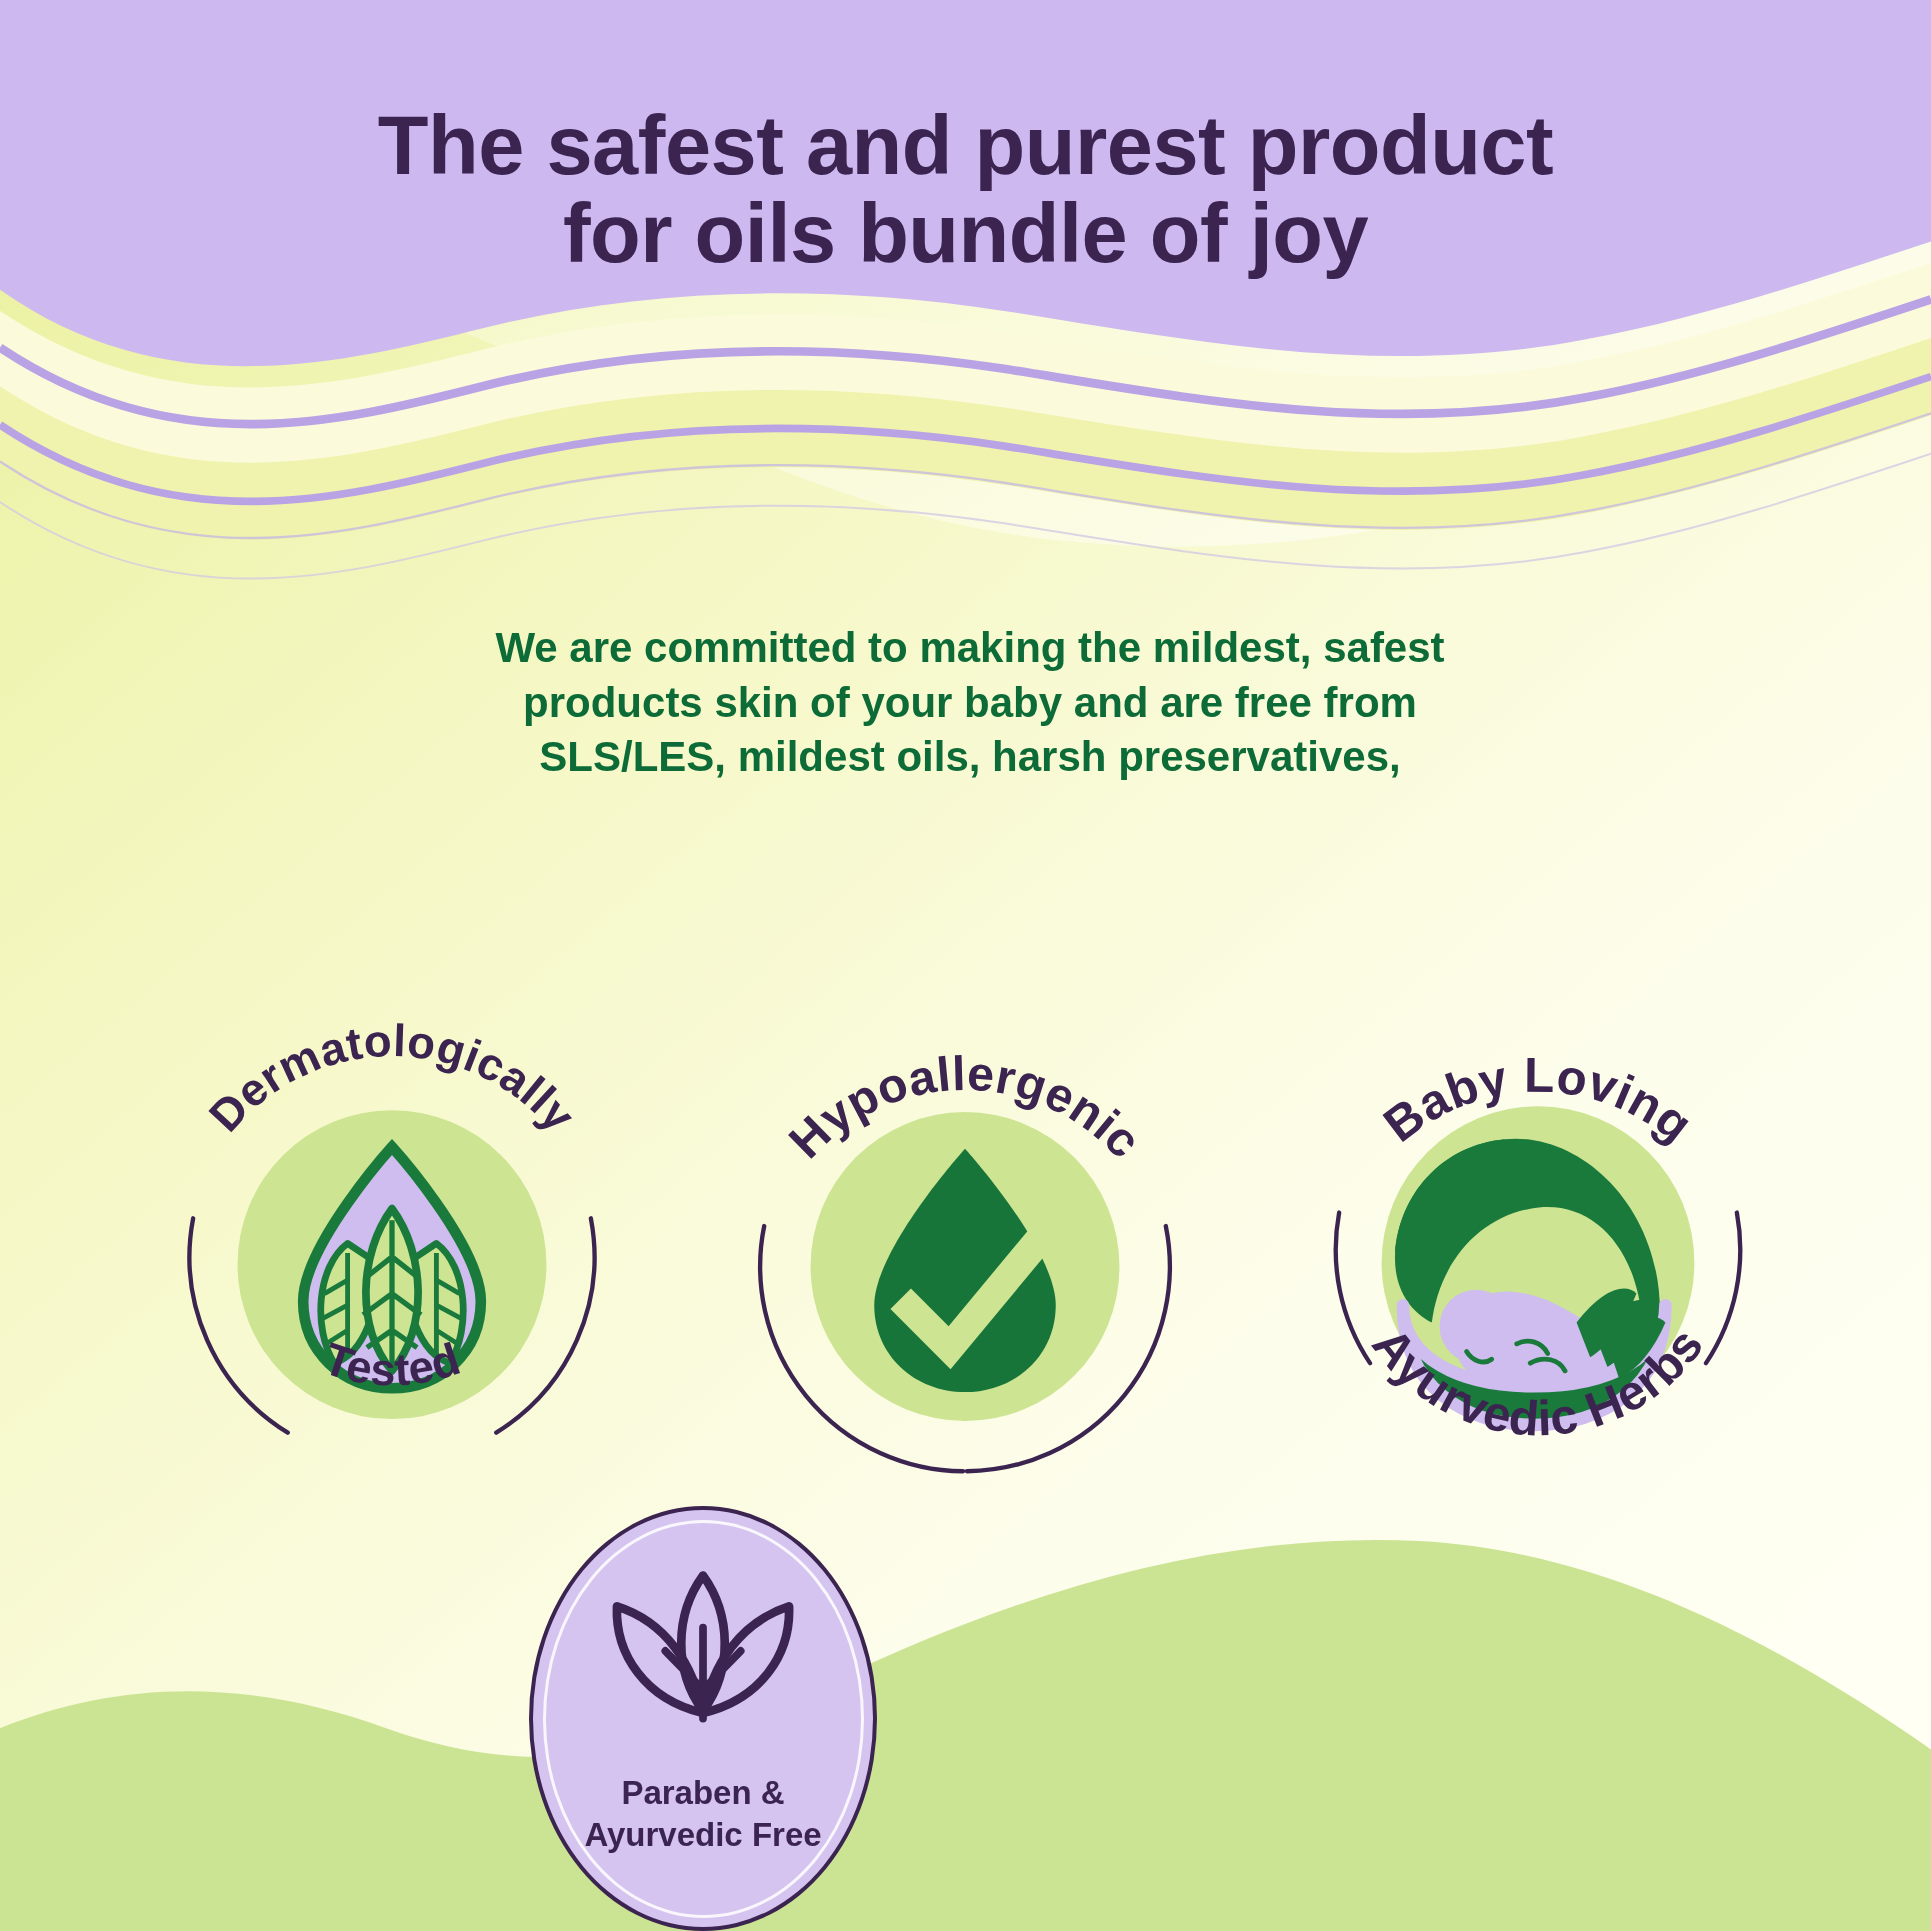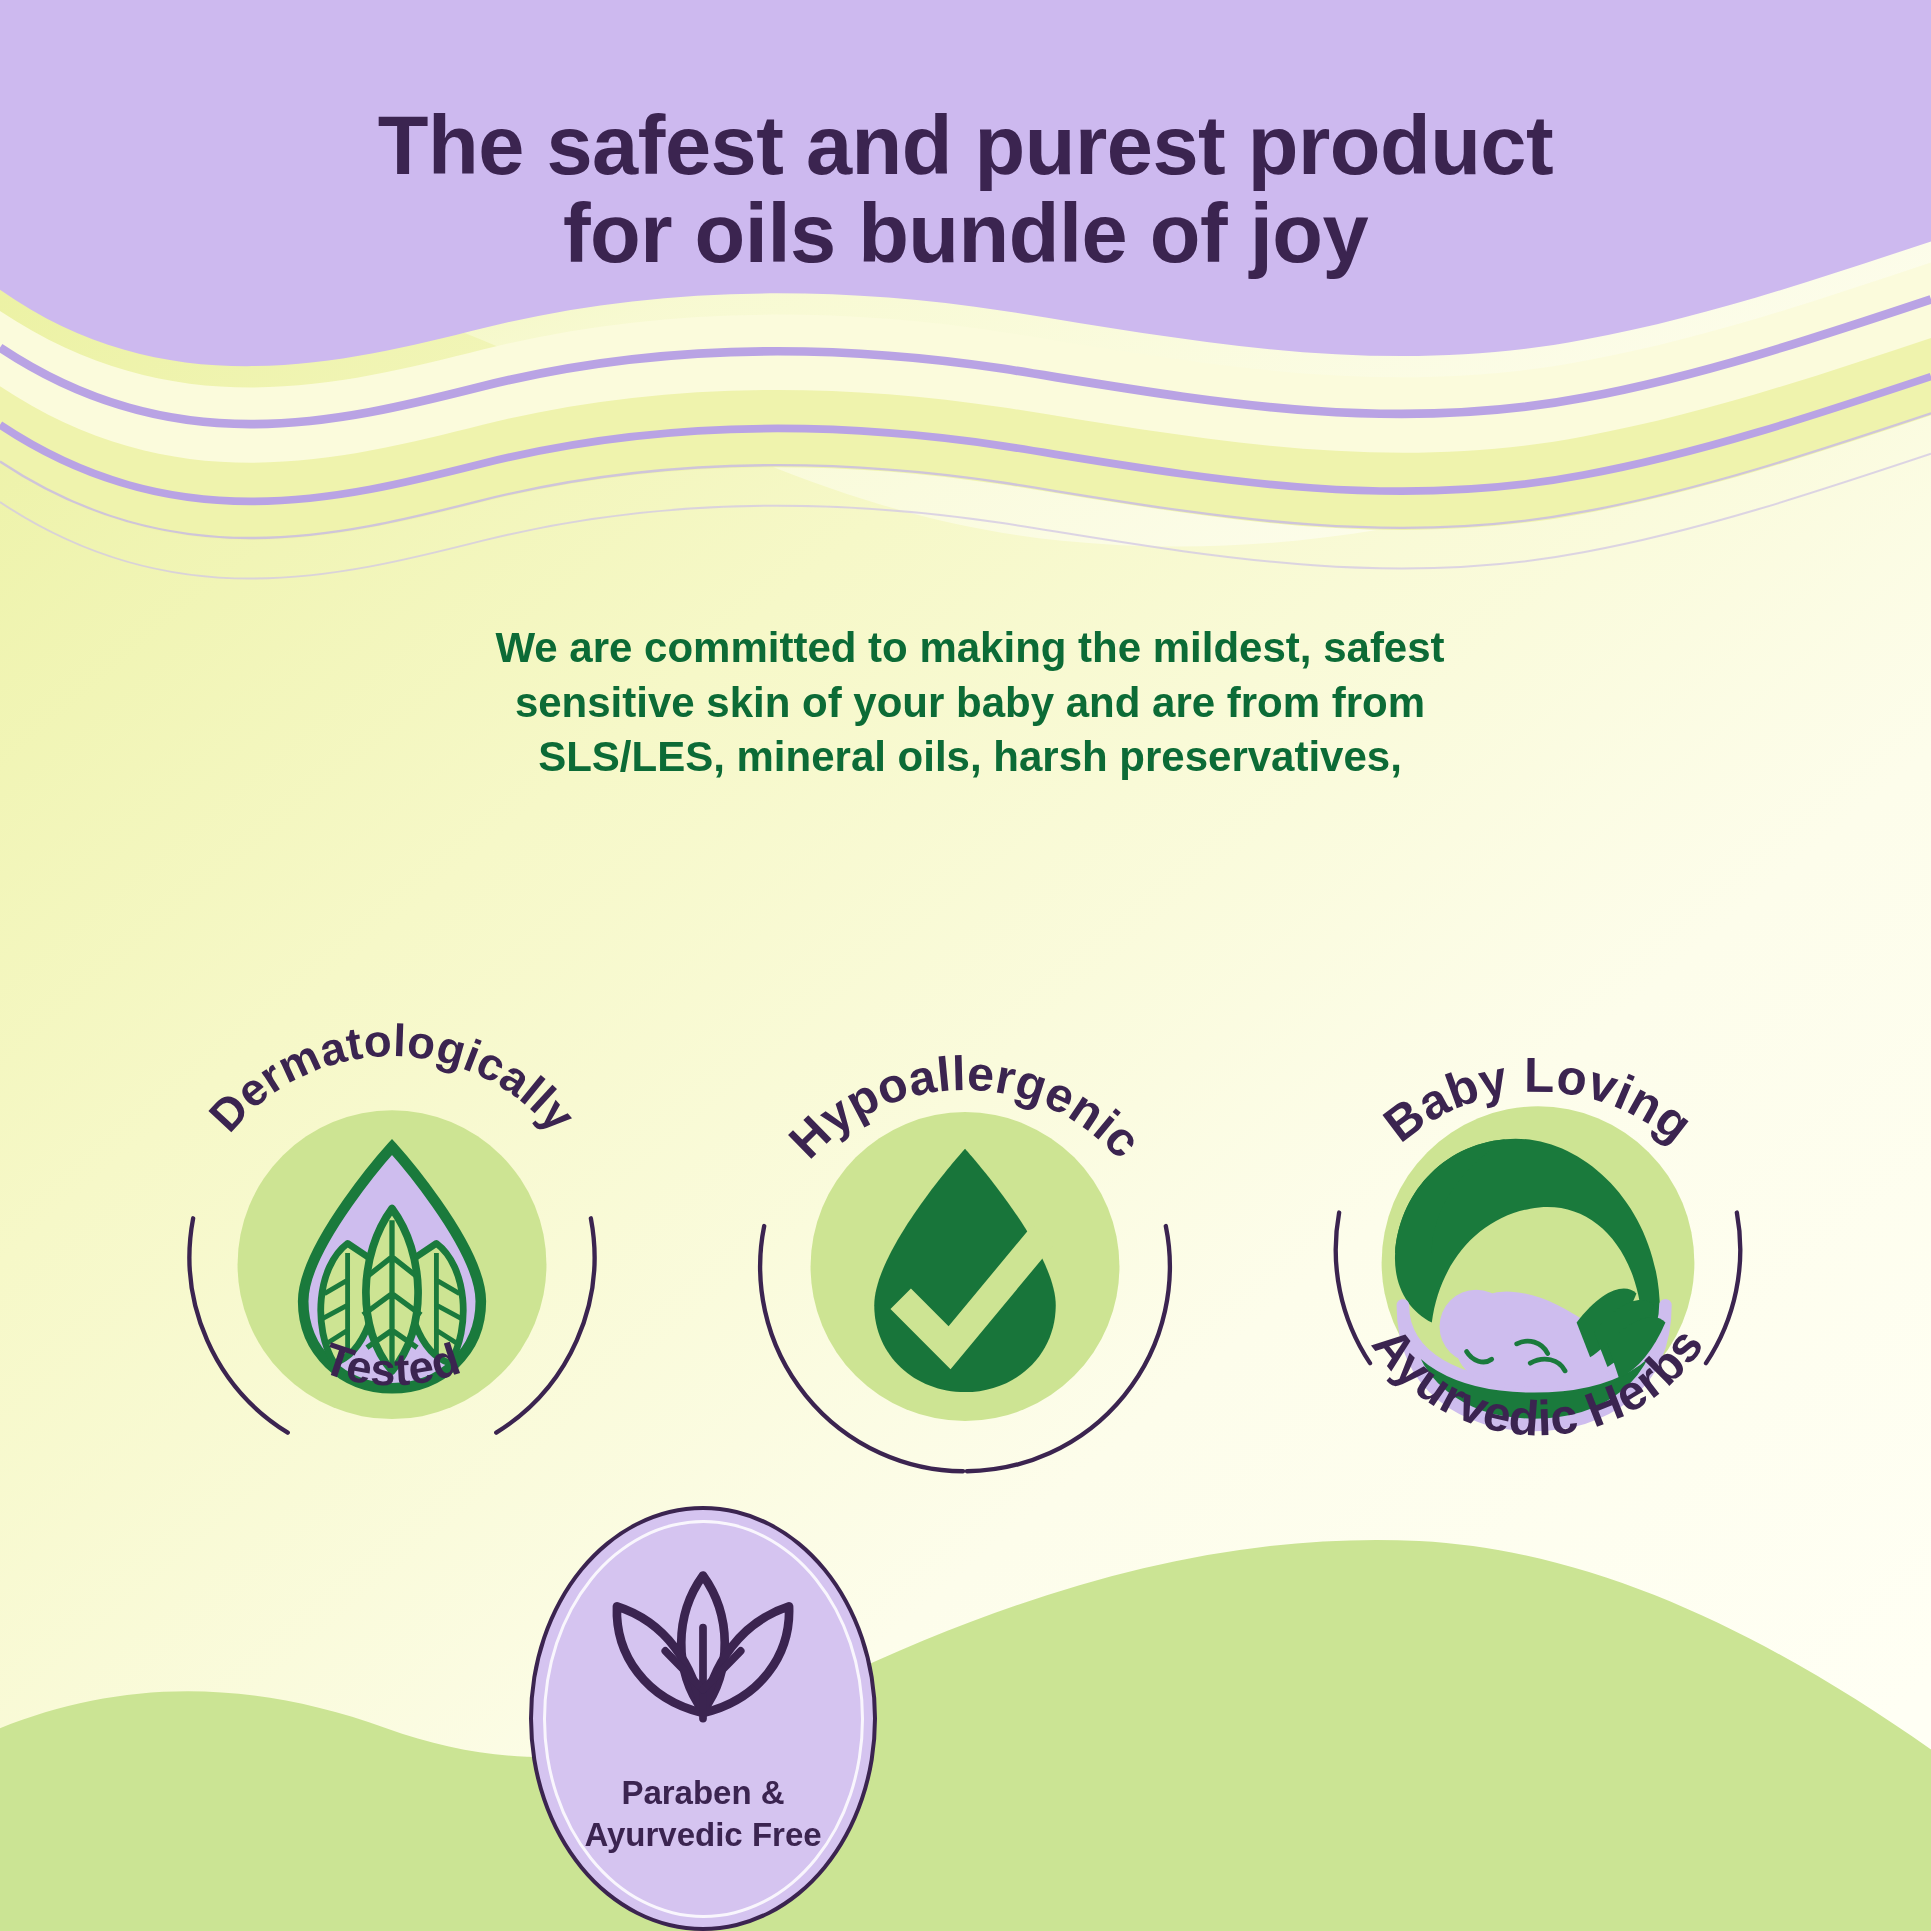--- a/index.html
+++ b/index.html
@@ -119,22 +119,22 @@
              L2000,2000 L0,2000 Z" fill="#CBE494"></path>
   </svg>
 
   <h1 class="headline">
     <span class="l1">The safest and purest product</span>
     <span class="l2">for oils bundle of joy</span>
   </h1>
 
   <p class="body-copy">
     <span>We are committed to making the mildest, safest</span>
-    <span>sensitive skin of your baby and are from from</span>
-    <span>SLS/LES, mineral oils, harsh preservatives,</span>
+    <span>products skin of your baby and are free from</span>
+    <span>SLS/LES, mildest oils, harsh preservatives,</span>
   </p>
 
   <div class="badge-row">
 
     <div class="badge" style="left:141px">
       <svg width="502" height="502" viewBox="0 0 520 520">
         <defs>
           <path id="arcTop1" d="M 46,268 A 214,214 0 0 1 474,268" fill="none"></path>
           <path id="arcBot1" d="M 92,300 A 196,196 0 0 0 428,300" fill="none"></path>
         </defs>

